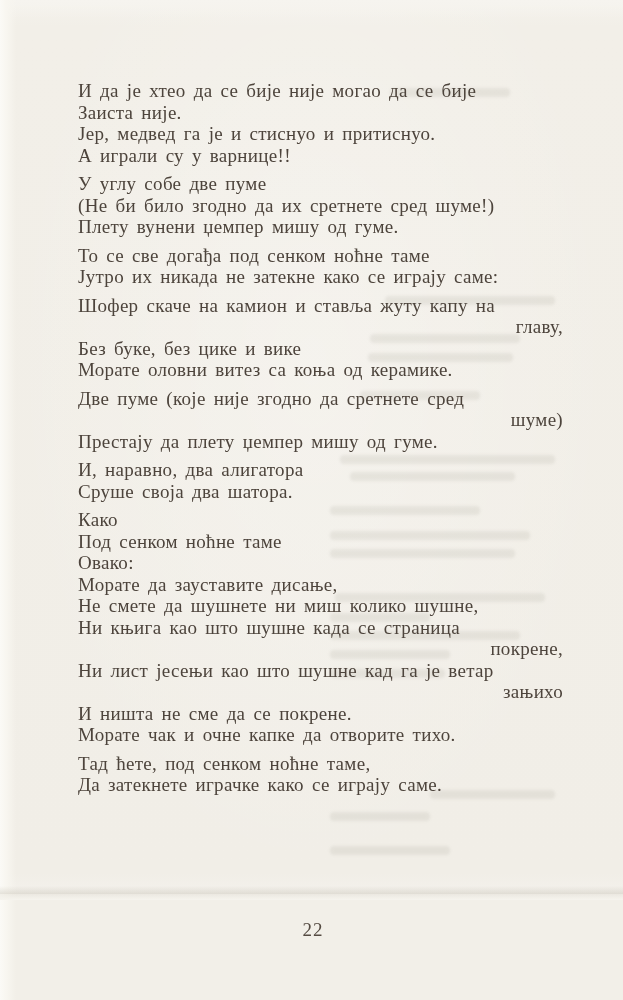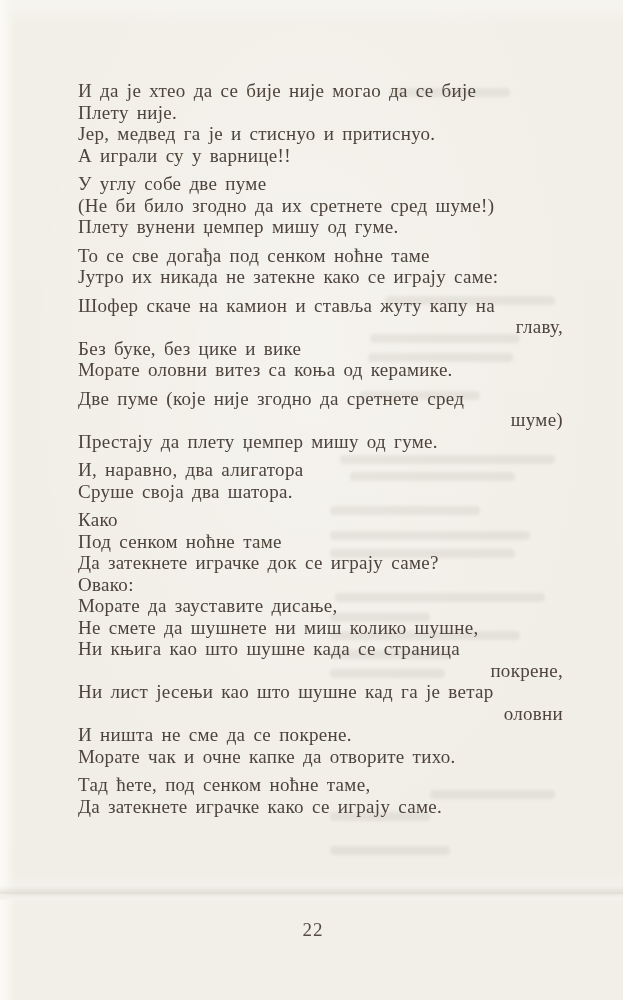--- a/index.html
+++ b/index.html
@@ -105,21 +105,21 @@
     <i style="left:330px; top:650px; width:120px;"></i>
     <i style="left:330px; top:669px; width:115px;"></i>
     <i style="left:430px; top:790px; width:125px;"></i>
     <i style="left:330px; top:812px; width:100px;"></i>
     <i style="left:330px; top:846px; width:120px;"></i>
   </div>
 
   <div class="poem" id="poem" style="color: rgb(77, 68, 60);">
       <div class="stanza">
         <div class="line">И да је хтео да се бије није могао да се бије</div>
-        <div class="line">Плету није.</div>
+        <div class="line">Заиста није.</div>
         <div class="line">Јер, медвед га је и стиснуо и притиснуо.</div>
         <div class="line">А играли су у варнице!!</div>
       </div>
       <div class="stanza">
         <div class="line">У углу собе две пуме</div>
         <div class="line">(Не би било згодно да их сретнете сред шуме!)</div>
         <div class="line">Плету вунени џемпер мишу од гуме.</div>
       </div>
       <div class="stanza">
         <div class="line">То се све догађа под сенком ноћне таме</div>
@@ -136,28 +136,27 @@
         <div class="line right">шуме)</div>
         <div class="line">Престају да плету џемпер мишу од гуме.</div>
       </div>
       <div class="stanza">
         <div class="line">И, наравно, два алигатора</div>
         <div class="line">Сруше своја два шатора.</div>
       </div>
       <div class="stanza">
         <div class="line">Како</div>
         <div class="line">Под сенком ноћне таме</div>
-        <div class="line">Да затекнете играчке док се играју саме?</div>
         <div class="line">Овако:</div>
         <div class="line">Морате да зауставите дисање,</div>
         <div class="line">Не смете да шушнете ни миш колико шушне,</div>
         <div class="line">Ни књига као што шушне када се страница</div>
         <div class="line right">покрене,</div>
         <div class="line">Ни лист јесењи као што шушне кад га је ветар</div>
-        <div class="line right">оловни</div>
+        <div class="line right">зањихо</div>
         <div class="line">И ништа не сме да се покрене.</div>
         <div class="line">Морате чак и очне капке да отворите тихо.</div>
       </div>
       <div class="stanza">
         <div class="line">Тад ћете, под сенком ноћне таме,</div>
         <div class="line">Да затекнете играчке како се играју саме.</div>
       </div>
     </div>
 
   <div class="page-number">22</div>

